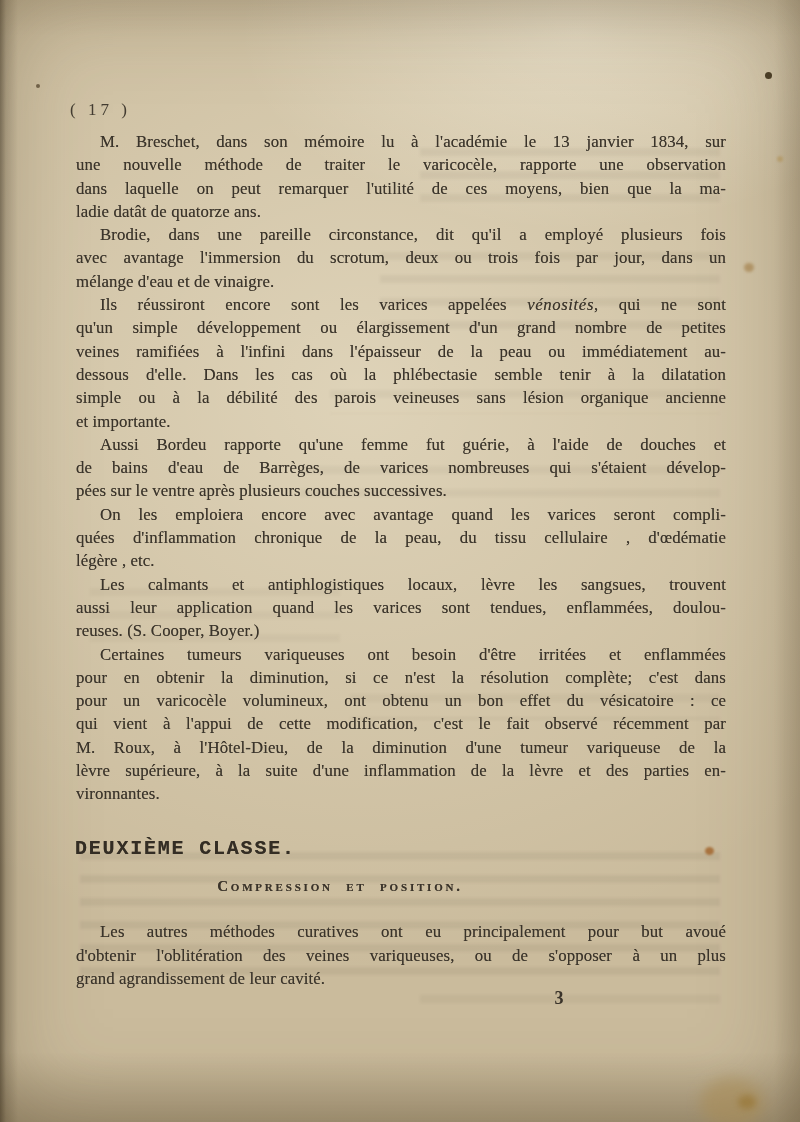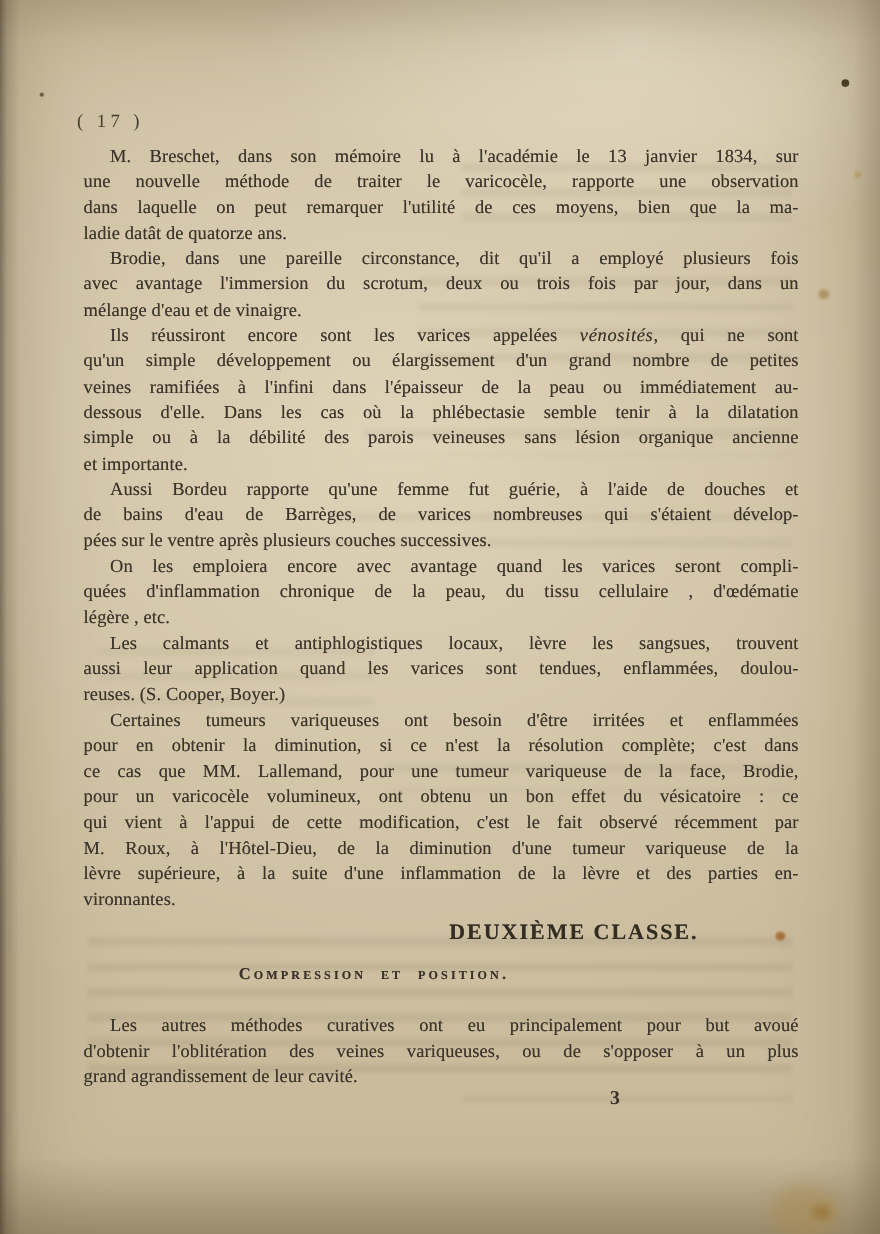--- a/index.html
+++ b/index.html
@@ -32,23 +32,24 @@
     font-size:16.8px; line-height:23.3px; letter-spacing:0.1px;
     text-align:justify; text-align-last:justify;
     text-shadow:0 0 0.5px rgba(52,44,32,0.55);
     white-space:nowrap;
   }
   .line.end { text-align-last:left; white-space:normal; }
   .line.ind { text-indent:24px; }
   .it { font-style:italic; letter-spacing:0.6px; }
   .heading1 {
     position:absolute; top:837px; left:75px; width:560px;
-    text-align:right; font-size:20px; font-weight:bold;
+    text-align:left; font-size:20px; font-weight:bold;
     letter-spacing:1.8px; color:#332d24;
     text-shadow:0 0 0.5px rgba(45,38,26,0.6);
+    font-family:Liberation Mono, monospace;
   }
   .heading2 {
     position:absolute; top:878px; left:60px; width:560px;
     text-align:center; font-size:15px; font-weight:bold;
     font-variant:small-caps; letter-spacing:2.8px; word-spacing:7px;
     color:#3a332a; text-shadow:0 0 0.5px rgba(45,38,26,0.55);
   }
   .lastpara { position:absolute; left:76px; top:904px; width:650px; }
   .lastpara .line { line-height:23.6px; }
   .signature {
@@ -143,21 +144,20 @@
 
     <p class="para">
       <span class="line ind">Les calmants et antiphlogistiques locaux, lèvre les sangsues, trouvent</span>
       <span class="line">aussi leur application quand les varices sont tendues, enflammées, doulou-</span>
       <span class="line end">reuses. (S. Cooper, Boyer.)</span>
     </p>
 
     <p class="para">
       <span class="line ind">Certaines tumeurs variqueuses ont besoin d'être irritées et enflammées</span>
       <span class="line">pour en obtenir la diminution, si ce n'est la résolution complète; c'est dans</span>
-      <span class="line">ce cas que MM. Lallemand, pour une tumeur variqueuse de la face, Brodie,</span>
       <span class="line">pour un varicocèle volumineux, ont obtenu un bon effet du vésicatoire : ce</span>
       <span class="line">qui vient à l'appui de cette modification, c'est le fait observé récemment par</span>
       <span class="line">M. Roux, à l'Hôtel-Dieu, de la diminution d'une tumeur variqueuse de la</span>
       <span class="line">lèvre supérieure, à la suite d'une inflammation de la lèvre et des parties en-</span>
       <span class="line end">vironnantes.</span>
     </p>
 
   </div>
 
   <div class="heading1">DEUXIÈME CLASSE.</div>

